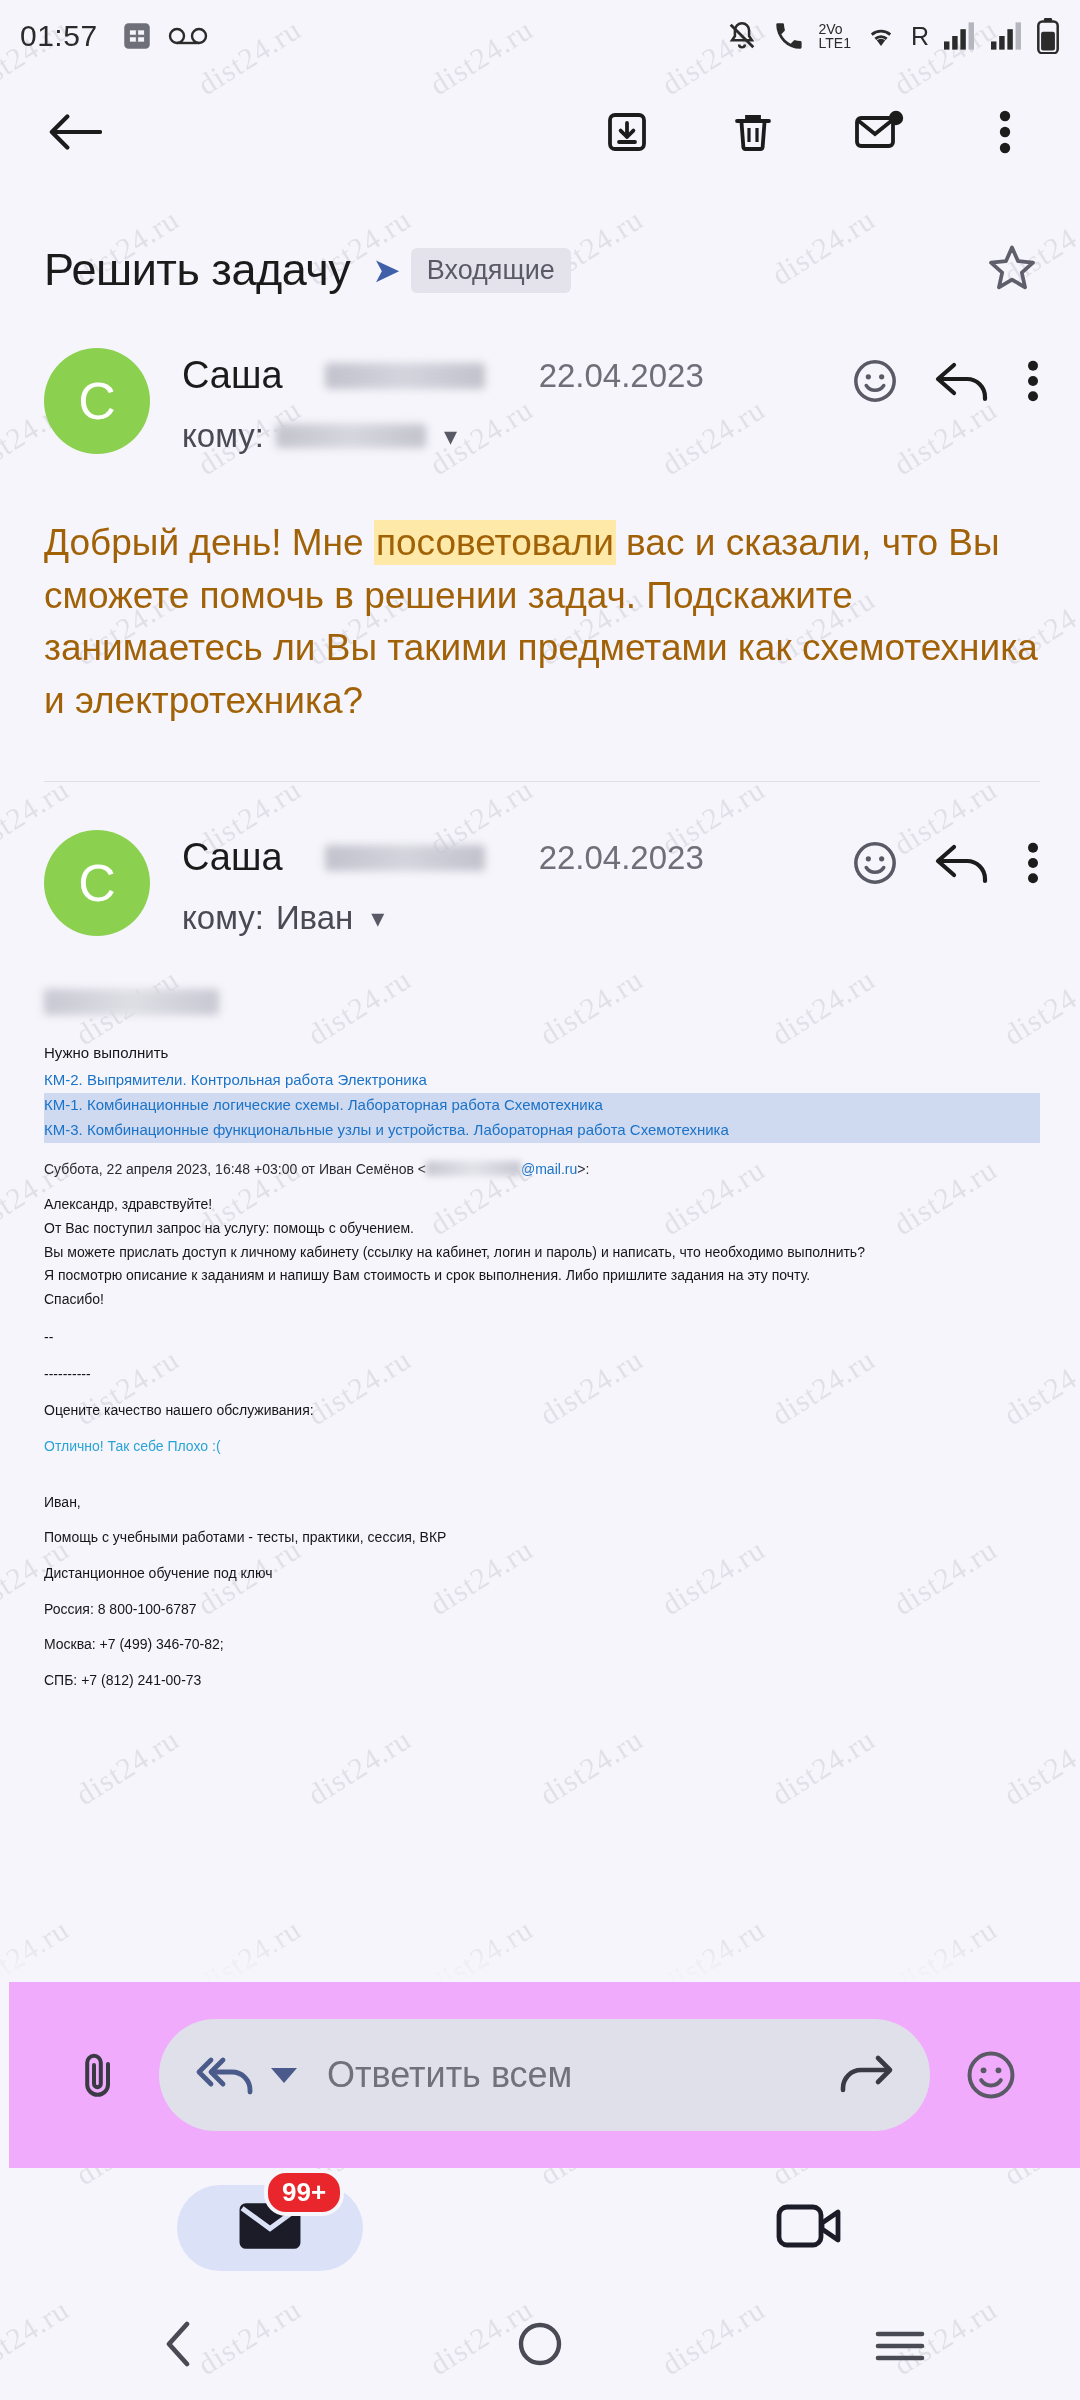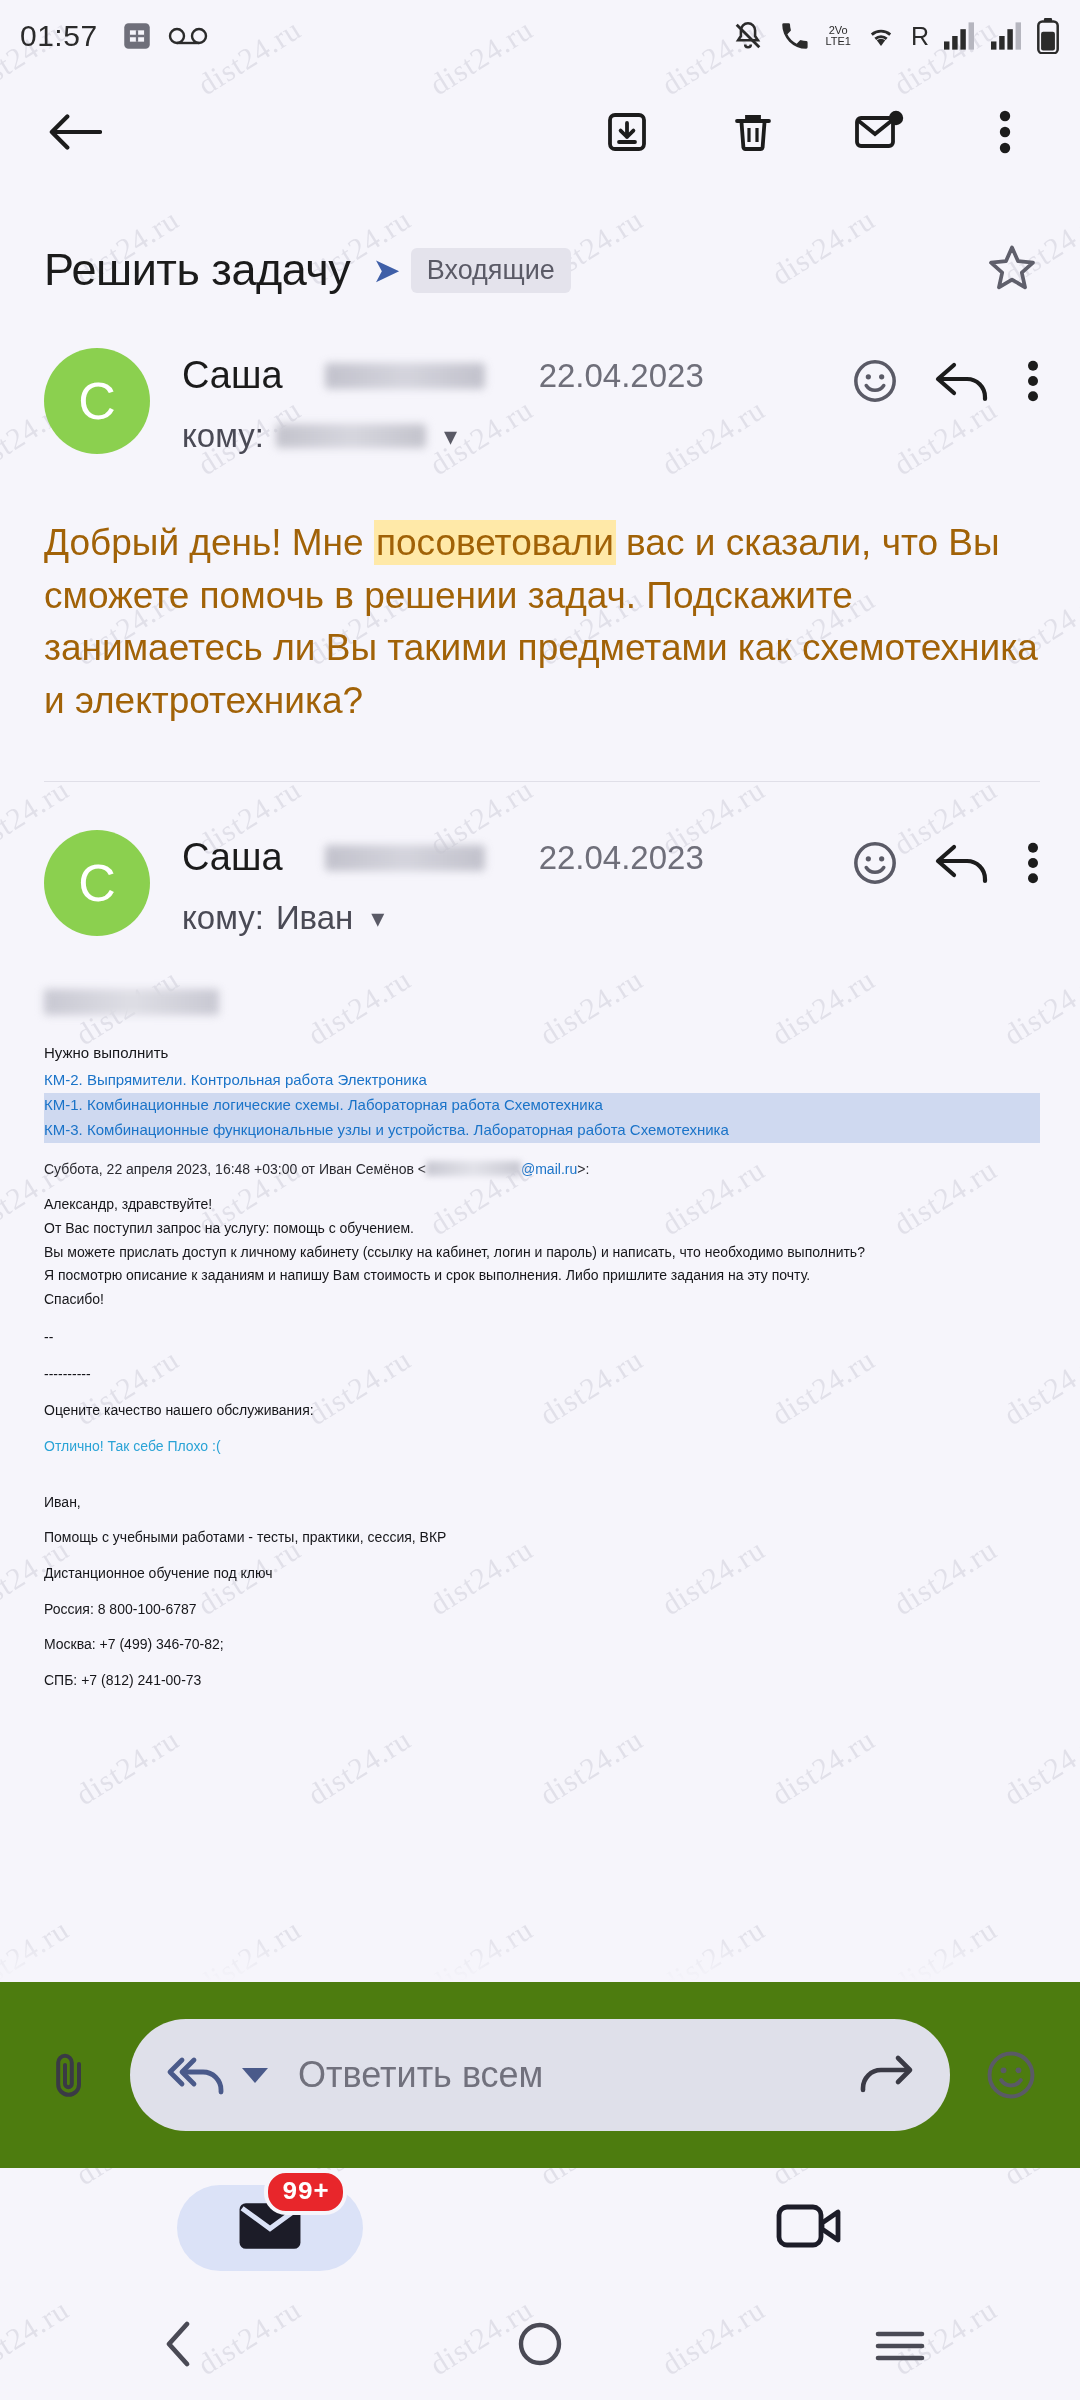--- a/index.html
+++ b/index.html
@@ -50,21 +50,21 @@
     display: flex; align-items: center; gap: 14px;
     margin-left: 22px;
   }
   .status-right {
     margin-left: auto;
     display: flex; align-items: center; gap: 13px;
   }
   .si { display: inline-flex; align-items: center; justify-content: center; color: #2b2b2b; }
   .si svg { display: block; }
   .volte {
-    font-size: 11px; line-height: 1.0; text-align: center; color: #2b2b2b;
+    font-size: 14px; line-height: 1.0; text-align: left; color: #2b2b2b;
   }
   .roam { font-size: 25px; color: #2b2b2b; }
 
   
   .actionbar {
     position: relative;
     height: 120px;
     display: flex;
     align-items: center;
     padding: 0 40px;
@@ -223,27 +223,27 @@
   }
   .q-p { margin-top: 14px; font-size: 14px; color: #16161a; }
   .q-p.tight { margin-top: 2px; }
   .q-sep { margin-top: 16px; font-size: 14px; color: #16161a; letter-spacing: 0px; }
   .q-rate-link { color: #2aa3d6; font-size: 14px; }
   .q-sig { margin-top: 14px; font-size: 14px; color: #16161a; }
 
   
   .replybar {
     position: absolute;
-    left: 0; right: 0;
+    left: 9px; right: 0;
     bottom: 232px;
     height: 186px;
-    background: #4d7c0f;
+    background: #f0abfc;
     display: flex;
     align-items: center;
-    padding: 0 34px;
+    padding: 0 54px;
     z-index: 70;
   }
   .clip { color: #3a3a45; }
   .reply-field {
     flex: 1 1 auto;
     margin: 0 26px;
     height: 112px;
     background: #dfe0ea;
     border-radius: 56px;
     display: flex;
@@ -274,21 +274,20 @@
     bottom: 112px;
     height: 120px;
     display: flex;
     align-items: center;
     z-index: 70;
   }
   .nav-item {
     flex: 1 1 0;
     display: flex; align-items: center; justify-content: center;
     position: relative;
-    font-family: Liberation Mono, monospace;
   }
   .nav-pill {
     width: 186px; height: 86px;
     border-radius: 43px;
     background: #dbe2f7;
     display: flex; align-items: center; justify-content: center;
     position: relative;
   }
   .badge {
     position: absolute;

